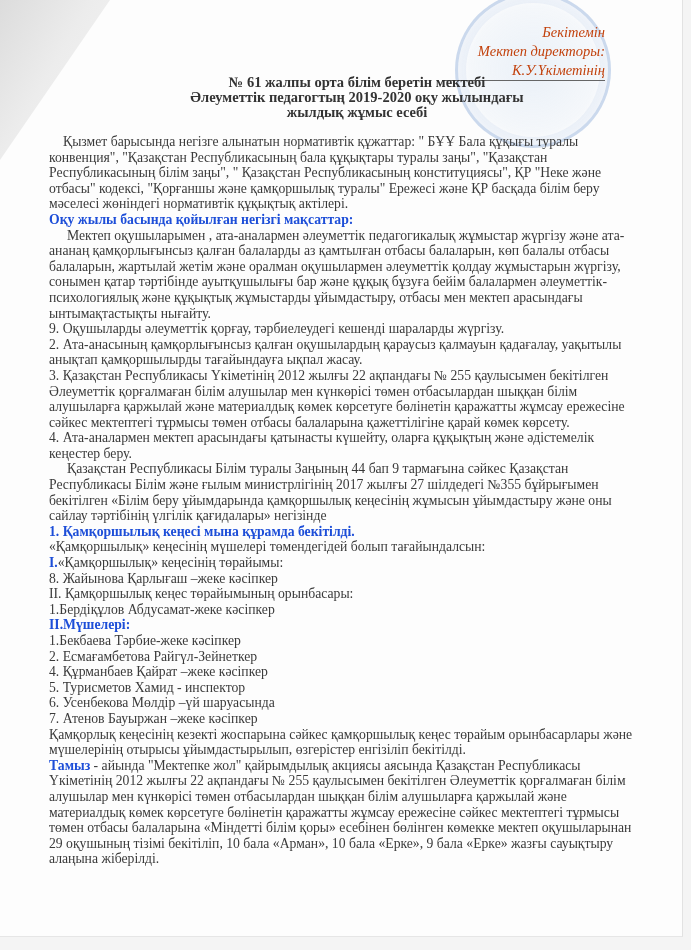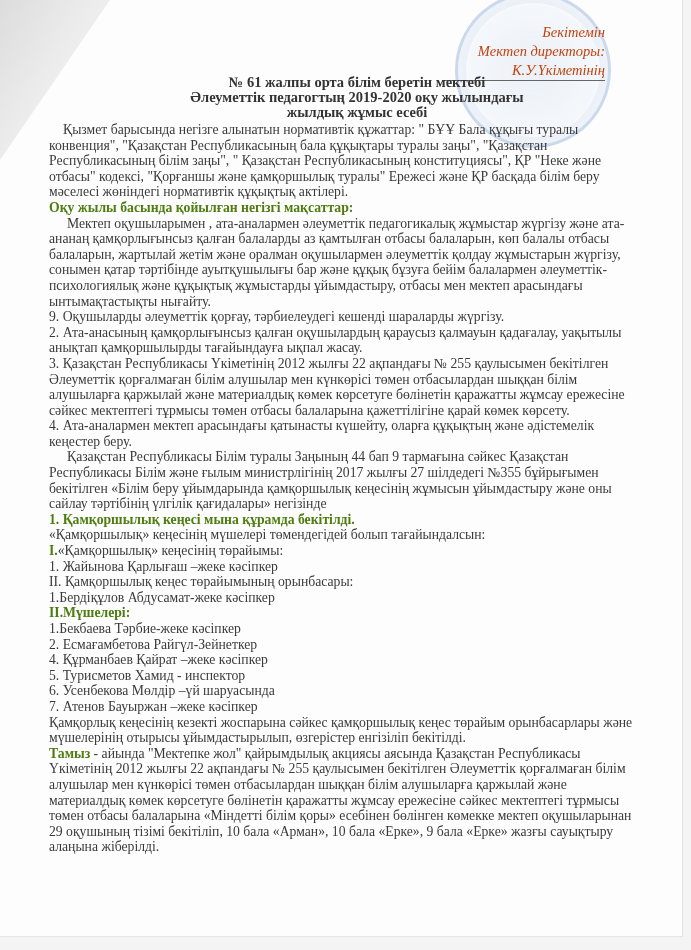--- a/index.html
+++ b/index.html
@@ -9,25 +9,25 @@
           border-right:1px solid #e2e2e2; border-bottom:1px solid #e6e6e6; }
   .fold { position:absolute; left:0; top:0; width:110px; height:160px;
           background:linear-gradient(120deg,#dcdcdc 0%,#ececec 45%,#f6f6f6 100%);
           clip-path:polygon(0 0, 100% 0, 0 100%); }
   .stamp { position:absolute; left:455px; top:-8px; width:150px; height:150px; border-radius:50%;
            border:3px solid rgba(110,150,205,0.35); box-shadow:inset 0 0 0 8px rgba(140,175,220,0.12);
            background:radial-gradient(circle, rgba(150,185,225,0.18) 0%, rgba(150,185,225,0.08) 60%, transparent 70%); }
   .approve { position:absolute; right:77px; top:23px; text-align:right; font-style:italic; font-size:14.5px; line-height:19px; color:#c2410c; }
   .approve .sig { display:inline-block; border-bottom:1px solid #666; padding-left:70px; }
   .title { position:absolute; left:16px; width:682px; top:75px; text-align:center; font-weight:bold; font-size:14.5px; line-height:15px; color:#333; }
-  .content { position:absolute; left:49px; top:122px; width:585px; font-size:13.7px; line-height:15.6px; }
+  .content { position:absolute; left:49px; top:134px; width:585px; font-size:13.7px; line-height:15.6px; }
   .content p { margin:0; }
   .ind { text-indent:14px; }
   .ind2 { text-indent:18px; }
-  .b { font-weight:bold; color:#4d7c0f; }
+  .b { font-weight:bold; color:#1d4ed8; }
 </style>
 </head>
 <body>
 
 <div class="page">
   <div class="fold"></div>
   <div class="stamp"></div>
 
   <div class="approve">
     <div>Бекітемін</div>
@@ -46,21 +46,21 @@
     <p class="b">Оқу жылы басында қойылған негізгі мақсаттар:</p>
     <p class="ind2">Мектеп оқушыларымен , ата-аналармен әлеуметтік педагогикалық жұмыстар жүргізу және ата-ананаң қамқорлығынсыз  қалған балаларды аз қамтылған отбасы балаларын, көп балалы отбасы балаларын, жартылай жетім және оралман оқушылармен әлеуметтік қолдау жұмыстарын жүргізу, сонымен қатар тәртібінде ауытқушылығы бар және құқық бұзуға бейім балалармен әлеуметтік-психологиялық және құқықтық жұмыстарды ұйымдастыру, отбасы мен мектеп арасындағы  ынтымақтастықты  нығайту.</p>
     <p>9. Оқушыларды әлеуметтік қорғау, тәрбиелеудегі кешенді шараларды  жүргізу.</p>
     <p>2. Ата-анасының қамқорлығынсыз қалған оқушылардың қараусыз қалмауын қадағалау, уақытылы анықтап қамқоршылырды тағайындауға ықпал жасау.</p>
     <p>3. Қазақстан Республикасы Үкіметінің  2012 жылғы 22 ақпандағы № 255 қаулысымен  бекітілген Әлеуметтік қорғалмаған білім алушылар мен күнкөрісі төмен отбасылардан шыққан білім алушыларға қаржылай және материалдық көмек көрсетуге бөлінетін қаражатты жұмсау ережесіне сәйкес мектептегі тұрмысы төмен отбасы балаларына қажеттілігіне қарай көмек көрсету.</p>
     <p>4. Ата-аналармен мектеп арасындағы қатынасты  күшейту, оларға құқықтың және әдістемелік кеңестер беру.</p>
     <p class="ind2">Қазақстан Республикасы Білім туралы Заңының 44 бап  9 тармағына   сәйкес Қазақстан Республикасы Білім және ғылым министрлігінің  2017 жылғы 27 шілдедегі  №355 бұйрығымен бекітілген «Білім  беру  ұйымдарында қамқоршылық  кеңесінің  жұмысын ұйымдастыру  және оны  сайлау  тәртібінің  үлгілік  қағидалары» негізінде</p>
     <p class="b">1. Қамқоршылық  кеңесі мына құрамда бекітілді.</p>
     <p>«Қамқоршылық» кеңесінің мүшелері  төмендегідей  болып тағайындалсын:</p>
     <p><span class="b">I.</span><span>«Қамқоршылық» кеңесінің төрайымы:</span></p>
-    <p>1. Жайынова  Қарлығаш –жеке кәсіпкер</p>
+    <p>8. Жайынова  Қарлығаш –жеке кәсіпкер</p>
     <p>II. Қамқоршылық кеңес  төрайымының  орынбасары:</p>
     <p>1.Бердіқұлов  Абдусамат-жеке кәсіпкер</p>
     <p class="b">II.Мүшелері:</p>
     <p>1.Бекбаева  Тәрбие-жеке кәсіпкер</p>
     <p>2. Есмағамбетова  Райгүл-Зейнеткер</p>
     <p>4. Құрманбаев  Қайрат –жеке кәсіпкер</p>
     <p>5. Турисметов  Хамид - инспектор</p>
     <p>6. Усенбекова Мөлдір –үй шаруасында</p>
     <p>7. Атенов  Бауыржан –жеке кәсіпкер</p>
     <p>Қамқорлық кеңесінің  кезекті жоспарына сәйкес қамқоршылық  кеңес  төрайым орынбасарлары және мүшелерінің  отырысы  ұйымдастырылып, өзгерістер  енгізіліп  бекітілді.</p>

